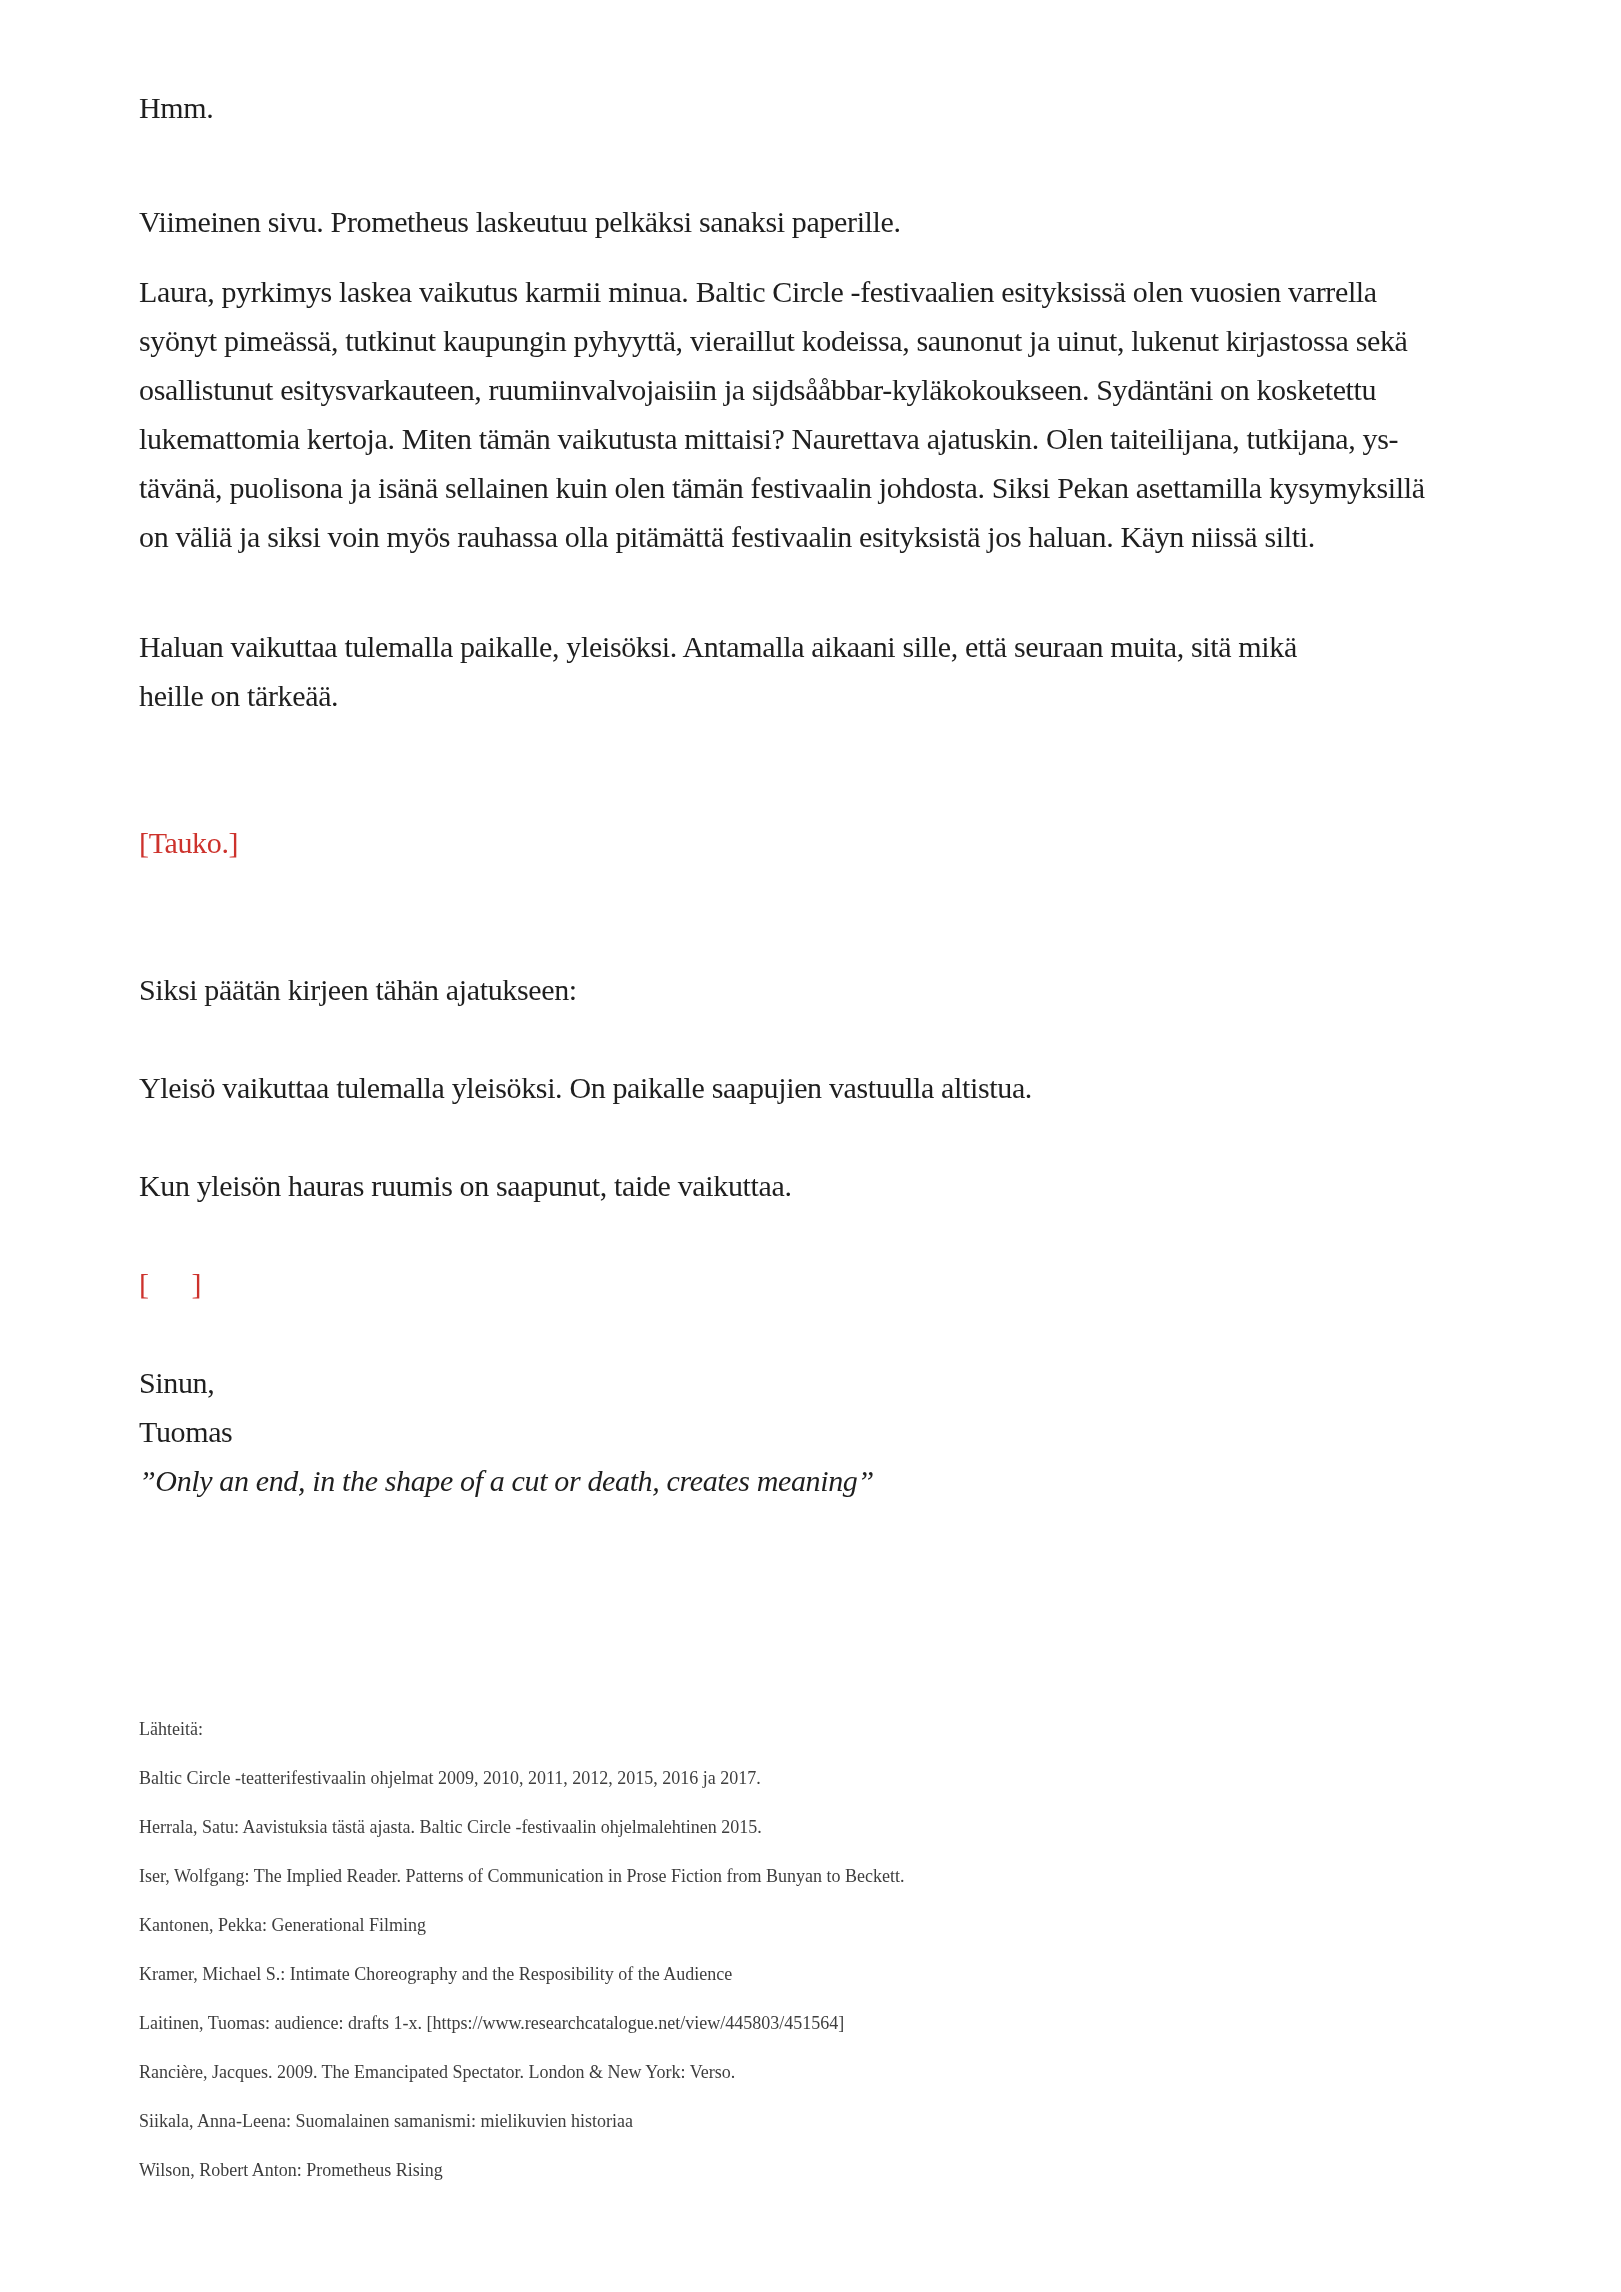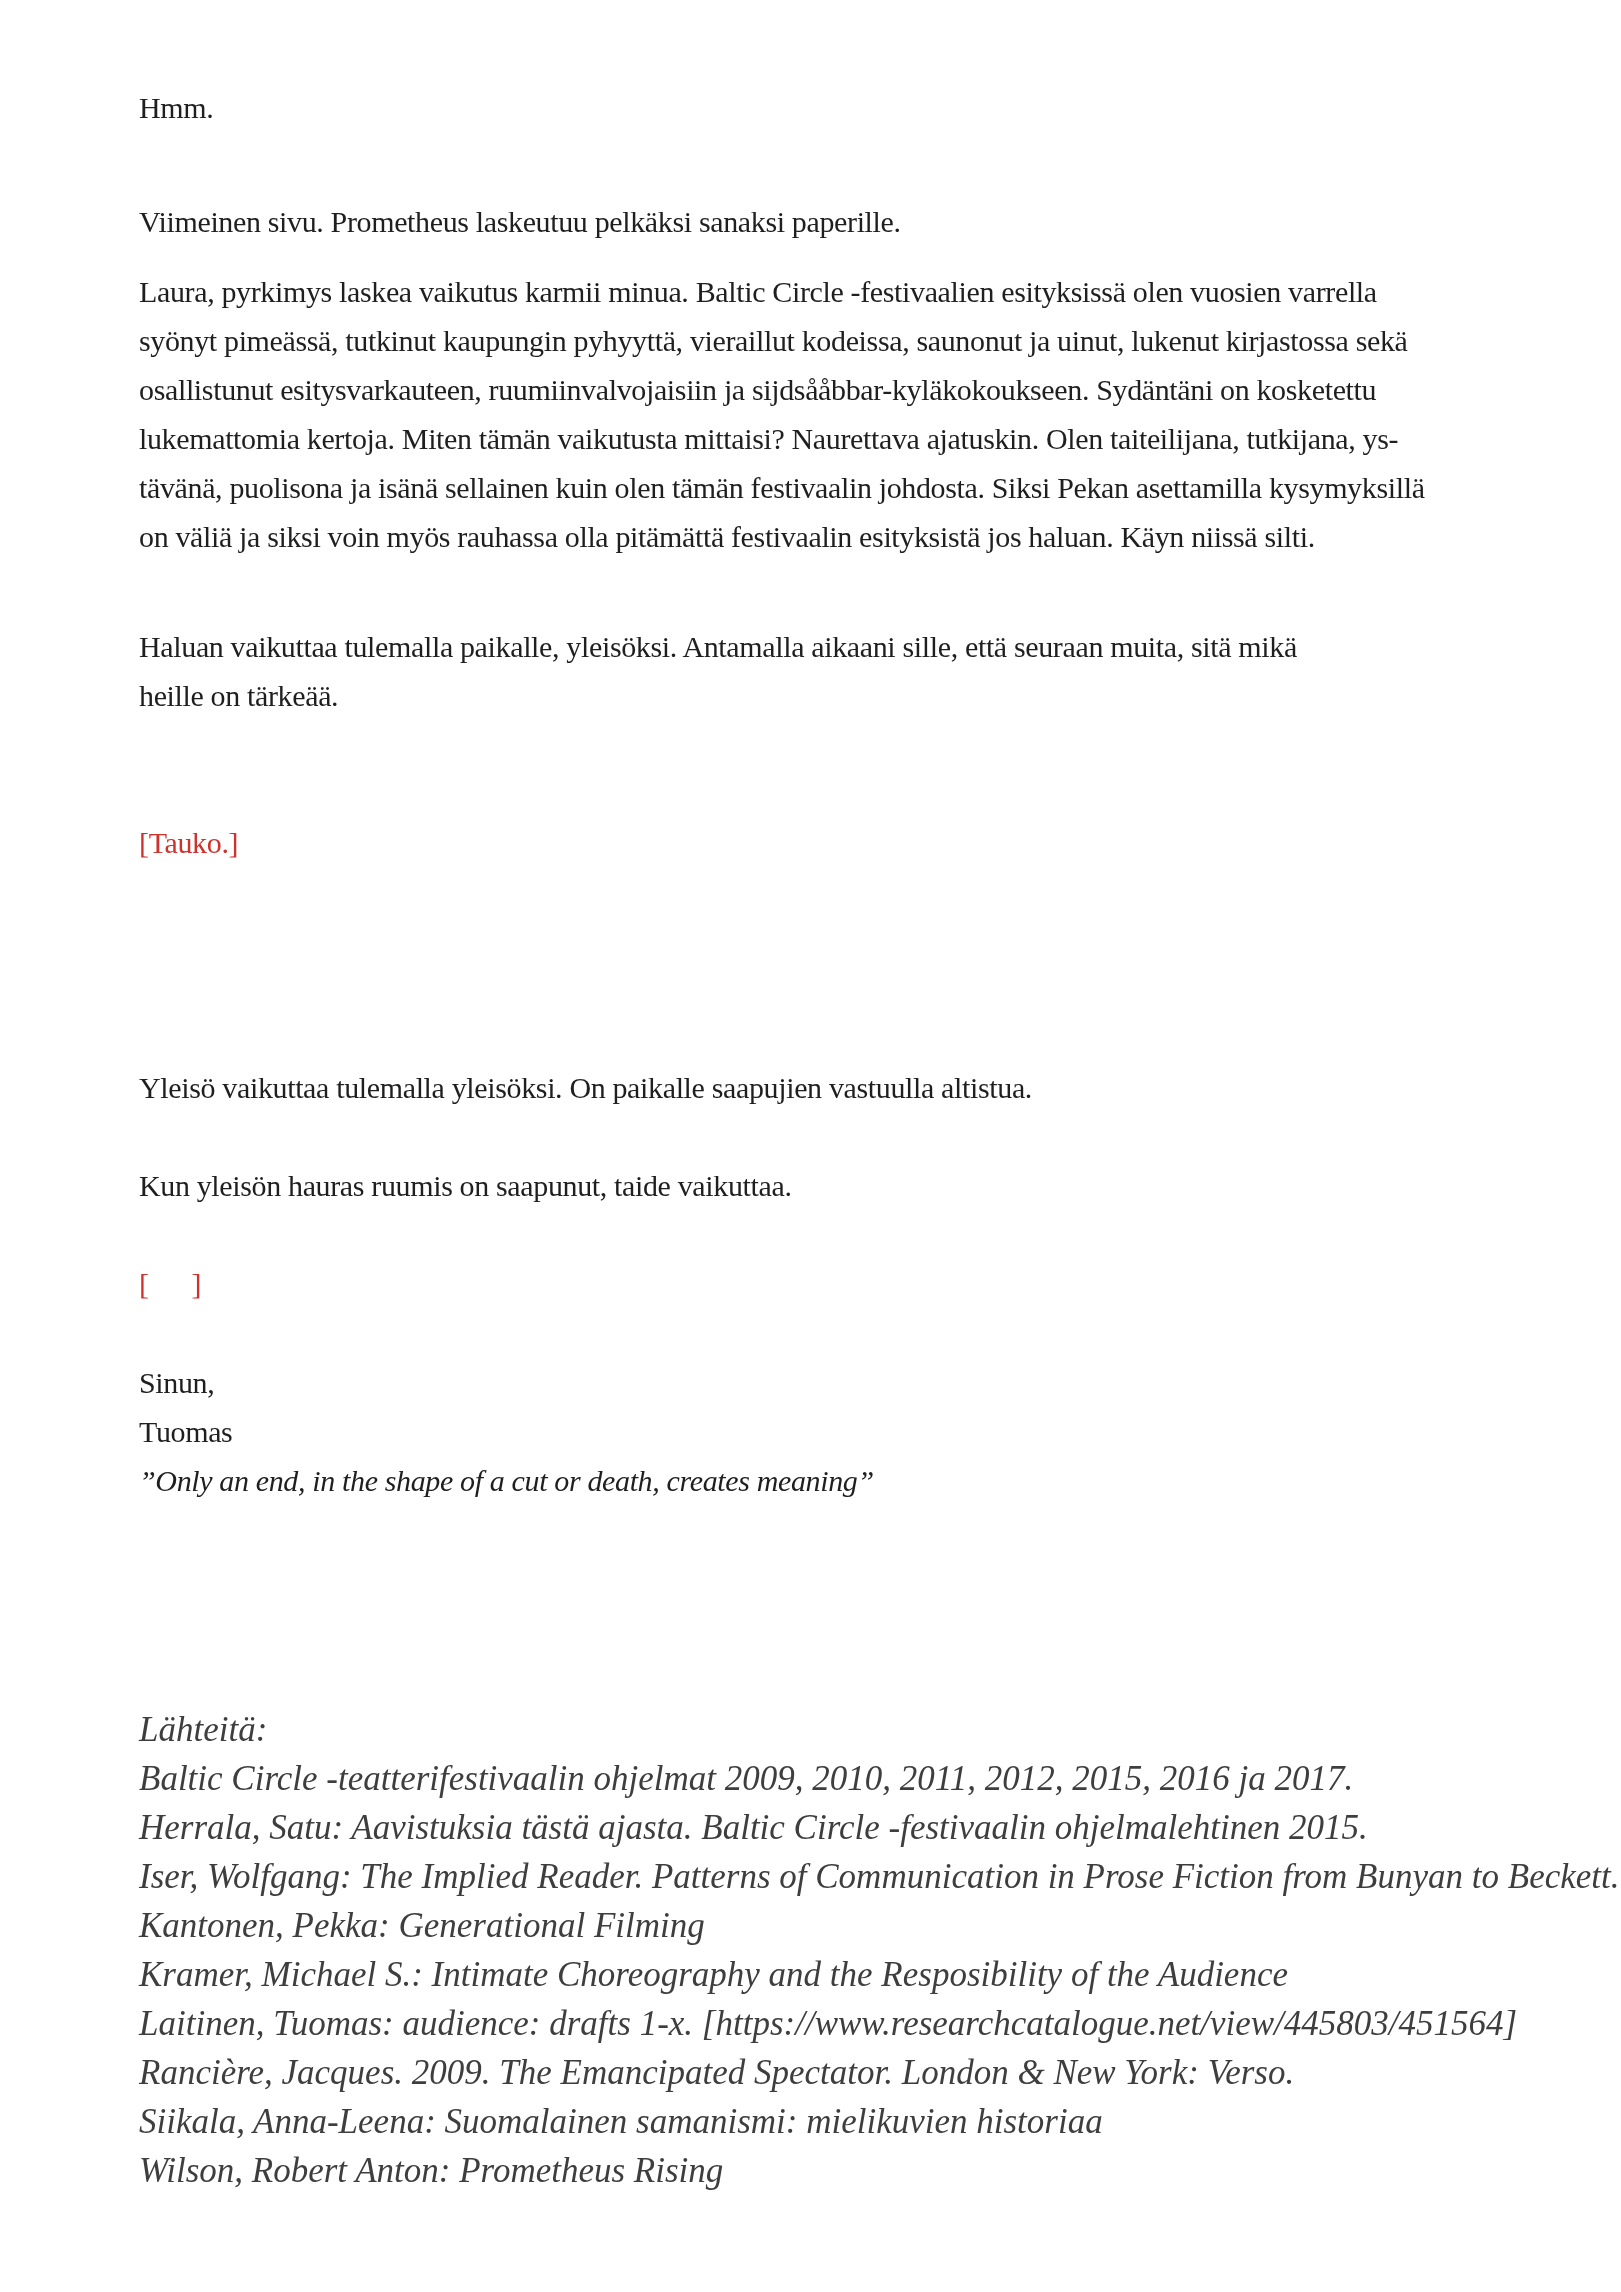--- a/index.html
+++ b/index.html
@@ -29,24 +29,23 @@
     white-space: nowrap;
   }
   .red {
     color: var(--accent-color, #cd322c);
   }
   .quote {
     font-style: italic;
     text-align: right;
   }
   .sources {
-    font-size: 35px;
+    font-size: 18px;
     color: var(--sources-color, #3e3e3e);
     letter-spacing: 0;
-    font-style: italic;
   }
 </style>
 </head>
 <body>
 
 <div class="page">
 
   <div class="block" style="top:83px">Hmm.</div>
 
   <div class="block" style="top:197px">Viimeinen sivu. Prometheus laskeutuu pelkäksi sanaksi paperille.</div>
@@ -60,20 +59,21 @@
     <div class="line">on väliä ja siksi voin myös rauhassa olla pitämättä festivaalin esityksistä jos haluan. Käyn niissä silti.</div>
   </div>
 
   <div class="block" style="top:622px">
     <div class="line">Haluan vaikuttaa tulemalla paikalle, yleisöksi. Antamalla aikaani sille, että seuraan muita, sitä mikä</div>
     <div class="line">heille on tärkeää.</div>
   </div>
 
   <div class="block red" style="top:818px">[Tauko.]</div>
 
+  <div class="block" style="top:965px">Siksi päätän kirjeen tähän ajatukseen:</div>
 
   <div class="block" style="top:1063px">Yleisö vaikuttaa tulemalla yleisöksi. On paikalle saapujien vastuulla altistua.</div>
 
   <div class="block" style="top:1161px">Kun yleisön hauras ruumis on saapunut, taide vaikuttaa.</div>
 
   <div class="block red" style="top:1259px">[&nbsp;&nbsp;&nbsp;&nbsp;&nbsp;&nbsp;]</div>
 
   <div class="block" style="top:1358px">
     <div class="line">Sinun,</div>
     <div class="line">Tuomas</div>

